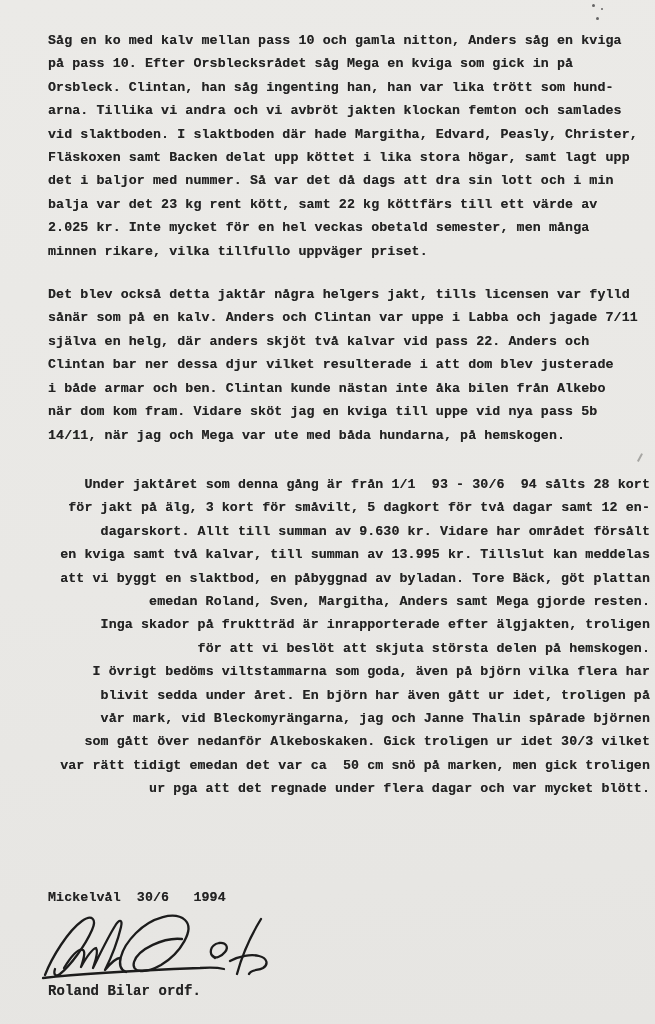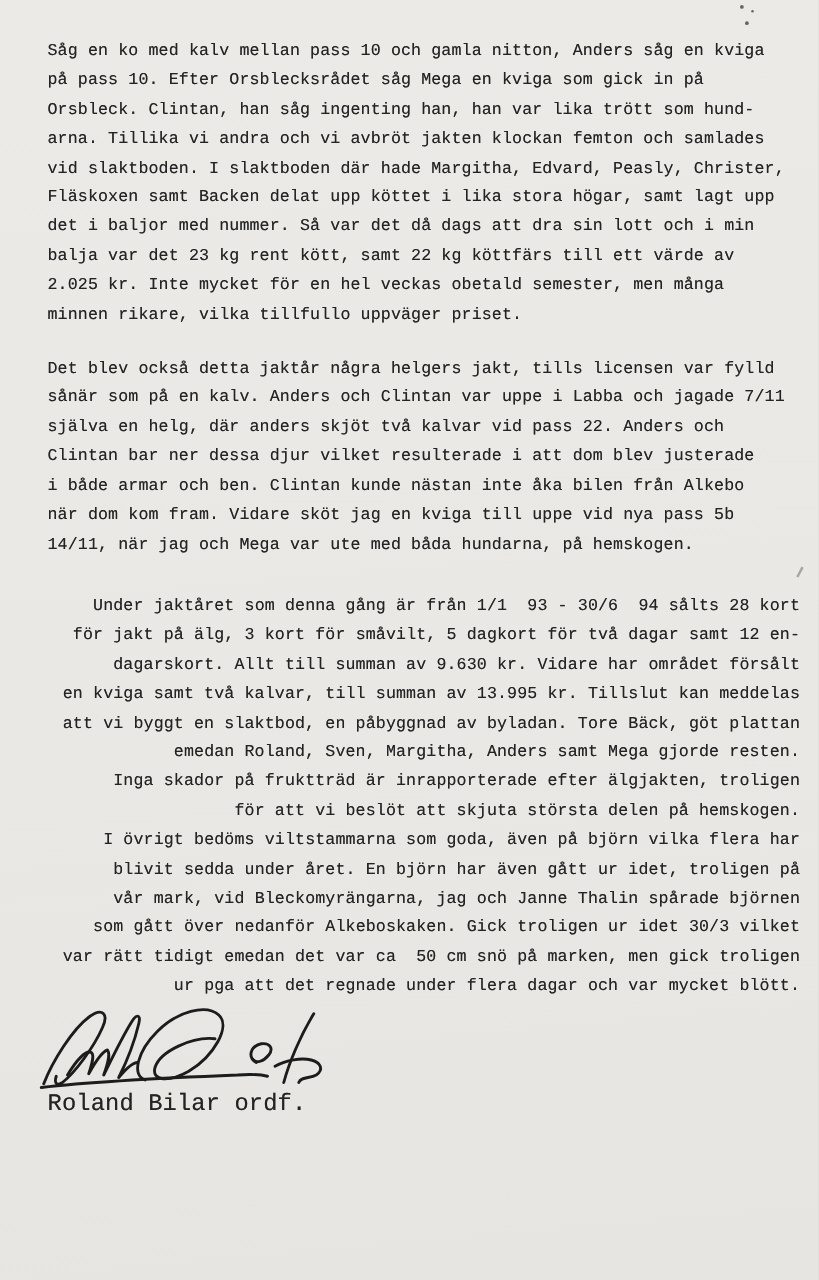--- a/index.html
+++ b/index.html
@@ -12,23 +12,24 @@
     width: 655px;
     height: 1024px;
     margin: 0;
     background: linear-gradient(175deg, #ebeae7 0%, #e9e8e5 55%, #e6e5e2 100%);
     overflow: hidden;
     font-family: "Liberation Mono", "DejaVu Sans Mono", monospace;
     color: #232323;
   }
   .content {
     position: absolute;
-    left: 38px;
+    left: 48px;
     top: 29px;
     width: 602px;
+    font-weight: bold;
   }
   .para {
     margin: 0;
     white-space: pre-wrap;
     font-size: 13.3px;
     line-height: 23.4px;
     letter-spacing: 0.1px;
     color: #232323;
     text-shadow: 0 0 0.5px rgba(30,30,30,0.55);
   }
@@ -42,21 +43,21 @@
     letter-spacing: 0.1px;
     text-shadow: 0 0 0.5px rgba(30,30,30,0.55);
   }
   .signature {
     display: block;
     margin: 2px 0 0 -8px;
   }
   .signatory {
     margin-top: -6px;
     white-space: pre;
-    font-size: 19px;
+    font-size: 14px;
     line-height: 20px;
     letter-spacing: 0.1px;
     text-shadow: 0 0 0.5px rgba(30,30,30,0.55);
   }
   .dot {
     position: absolute;
     background: #4d4d4d;
     border-radius: 50%;
     opacity: 0.85;
   }
@@ -111,20 +112,21 @@
 emedan Roland, Sven, Margitha, Anders samt Mega gjorde resten.
 Inga skador på fruktträd är inrapporterade efter älgjakten, troligen
 för att vi beslöt att skjuta största delen på hemskogen.
 I övrigt bedöms viltstammarna som goda, även på björn vilka flera har
 blivit sedda under året. En björn har även gått ur idet, troligen på
 vår mark, vid Bleckomyrängarna, jag och Janne Thalin spårade björnen
 som gått över nedanför Alkeboskaken. Gick troligen ur idet 30/3 vilket
 var rätt tidigt emedan det var ca  50 cm snö på marken, men gick troligen
 ur pga att det regnade under flera dagar och var mycket blött.</p>
 
+    <div class="dateline">Mickelvål  30/6   1994</div>
 
     <svg class="signature" width="240" height="76" viewBox="0 0 240 76" aria-hidden="true">
       <g fill="none" stroke="#1c1c1c" stroke-width="2.3" stroke-linecap="round" stroke-linejoin="round">
 
         <path d="M5,64 C12,46 28,20 42,10 C52,3 57,8 52,19 C45,35 30,55 20,63 C16,66 13,64 15,58"></path>
 
         <path d="M24,57 C32,44 39,37 43,39 C46,41 43,50 41,56 C46,47 52,38 56,37 C59,41 55,51 53,57 C59,45 67,28 75,15 C79,8 83,8 81,16 C77,33 69,51 65,59 C70,53 76,47 80,47"></path>
 
         <path d="M86,61 C75,57 80,38 96,22 C112,6 135,0 145,9 C155,18 141,42 121,54 C105,63 91,62 94,51 C98,38 124,26 142,28"></path>
 

